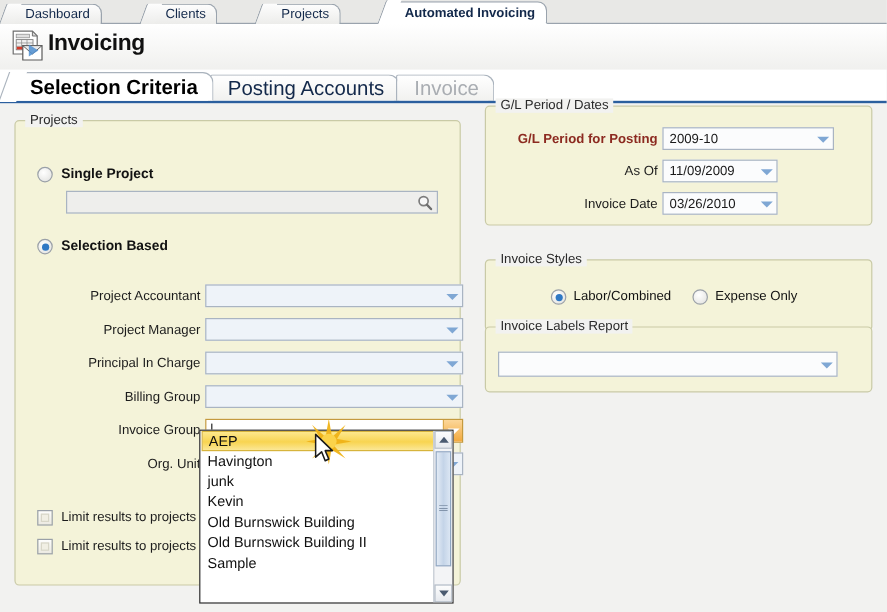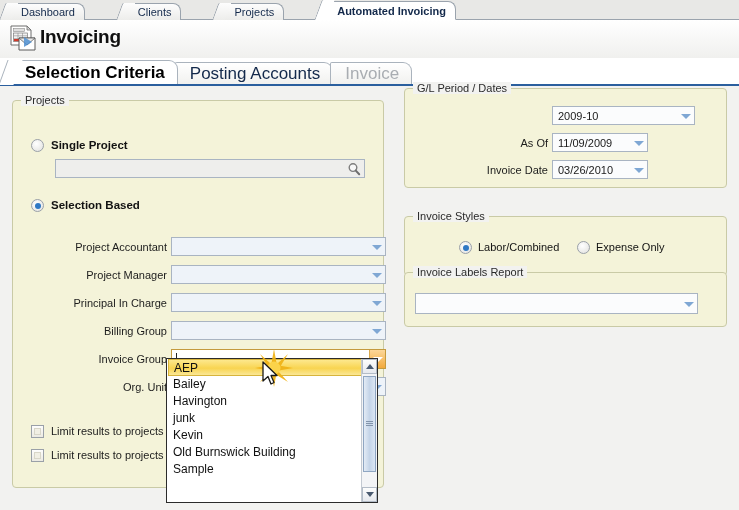--- a/index.html
+++ b/index.html
@@ -508,20 +508,21 @@
     <div class="checkbox" style="left:18px; top:324px;"></div>
     <div class="cb-label" style="left:38px; top:324px; width:132px;">Limit results to projects re</div>
 
     <div class="checkbox" style="left:18px; top:348px;"></div>
     <div class="cb-label" style="left:38px; top:348px; width:132px;">Limit results to projects re</div>
   </div>
 
   <div class="group" id="grp-gl">
     <div class="legend">G/L Period / Dates</div>
 
+    <div class="fld-label accent" style="left:8px; top:21px; width:135px;">G/L Period for Posting</div>
     <div class="combo" style="left:147px; top:17px; width:143px; height:19px;">
       <span class="val">2009-10</span>
       <span class="arrow"></span>
     </div>
 
     <div class="fld-label" style="left:8px; top:48px; width:135px;">As Of</div>
     <div class="combo" style="left:147px; top:44px; width:96px; height:19px;">
       <span class="val">11/09/2009</span>
       <span class="arrow"></span>
     </div>
@@ -547,25 +548,25 @@
     <div class="legend">Invoice Labels Report</div>
     <div class="combo" style="left:10px; top:20px; width:283px; height:21px;">
       <span class="val"></span>
       <span class="arrow"></span>
     </div>
   </div>
 </div>
 
 <div id="dropdown-popup">
   <div class="dd-item selected">AEP</div>
-  <div class="dd-item">Bailey</div>
   <div class="dd-item">Havington</div>
   <div class="dd-item">junk</div>
   <div class="dd-item">Kevin</div>
   <div class="dd-item">Old Burnswick Building</div>
+  <div class="dd-item">Old Burnswick Building II</div>
   <div class="dd-item">Sample</div>
 
   <div id="dd-scrollbar">
     <div class="sb-btn up"></div>
     <div id="sb-thumb"></div>
     <div class="sb-btn down"></div>
   </div>
 </div>
 
 <div id="click-burst">

